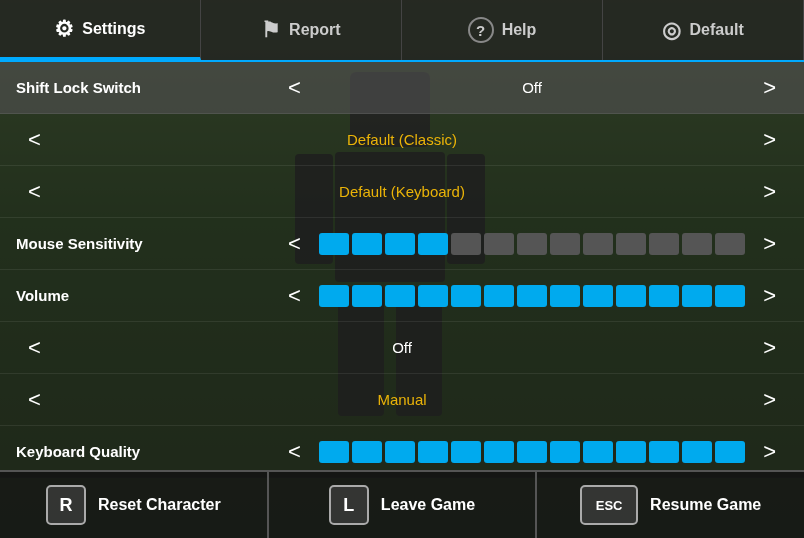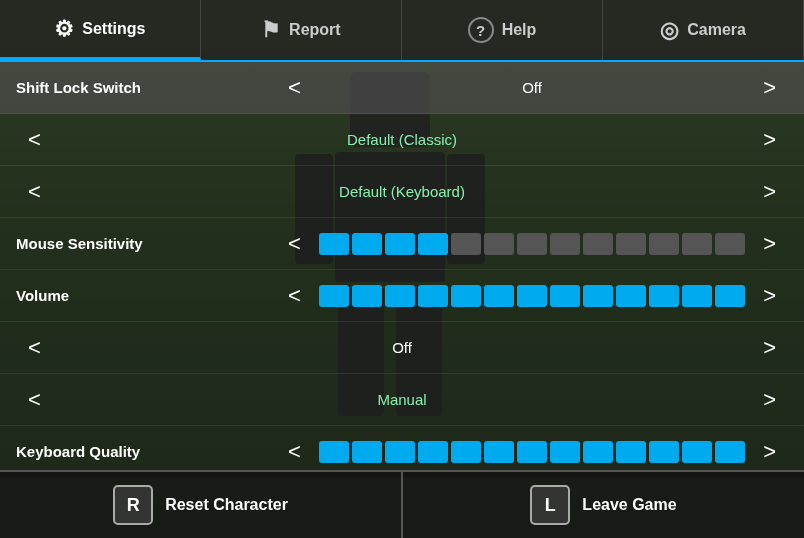--- a/index.html
+++ b/index.html
@@ -95,21 +95,21 @@
       font-size: 22px;
       font-weight: 300;
       cursor: pointer;
       padding: 0 12px;
       user-select: none;
     }
 
     .setting-value {
       flex: 1;
       text-align: center;
-      color: #86efac;
+      color: #eab308;
       font-size: 15px;
       font-weight: 500;
     }
 
     .setting-value.bright {
       color: #ffffff;
     }
 
     
     .slider-track {
@@ -223,21 +223,21 @@
   <div class="nav-item">
     <span class="nav-icon">⚑</span>
     <span>Report</span>
   </div>
   <div class="nav-item">
     <span class="nav-icon" style="border:2px solid #888;border-radius:50%;width:26px;height:26px;display:flex;align-items:center;justify-content:center;font-size:15px;">?</span>
     <span>Help</span>
   </div>
   <div class="nav-item">
     <span class="nav-icon" style="font-size:22px;">◎</span>
-    <span>Camera</span>
+    <span>Default</span>
   </div>
 </div>
 
 <div class="settings-panel">
 
   <div class="setting-row highlighted">
     <span class="setting-label">Shift Lock Switch</span>
     <div class="setting-control">
       <span class="arrow-btn">&lt;</span>
       <span class="setting-value bright">Off</span>
@@ -350,13 +350,17 @@
 
 <div class="action-bar">
   <div class="action-btn">
     <div class="key-badge">R</div>
     <span>Reset Character</span>
   </div>
   <div class="action-btn">
     <div class="key-badge">L</div>
     <span>Leave Game</span>
   </div>
+  <div class="action-btn">
+    <div class="key-badge wide">ESC</div>
+    <span>Resume Game</span>
+  </div>
 </div>
 
 </body></html>

